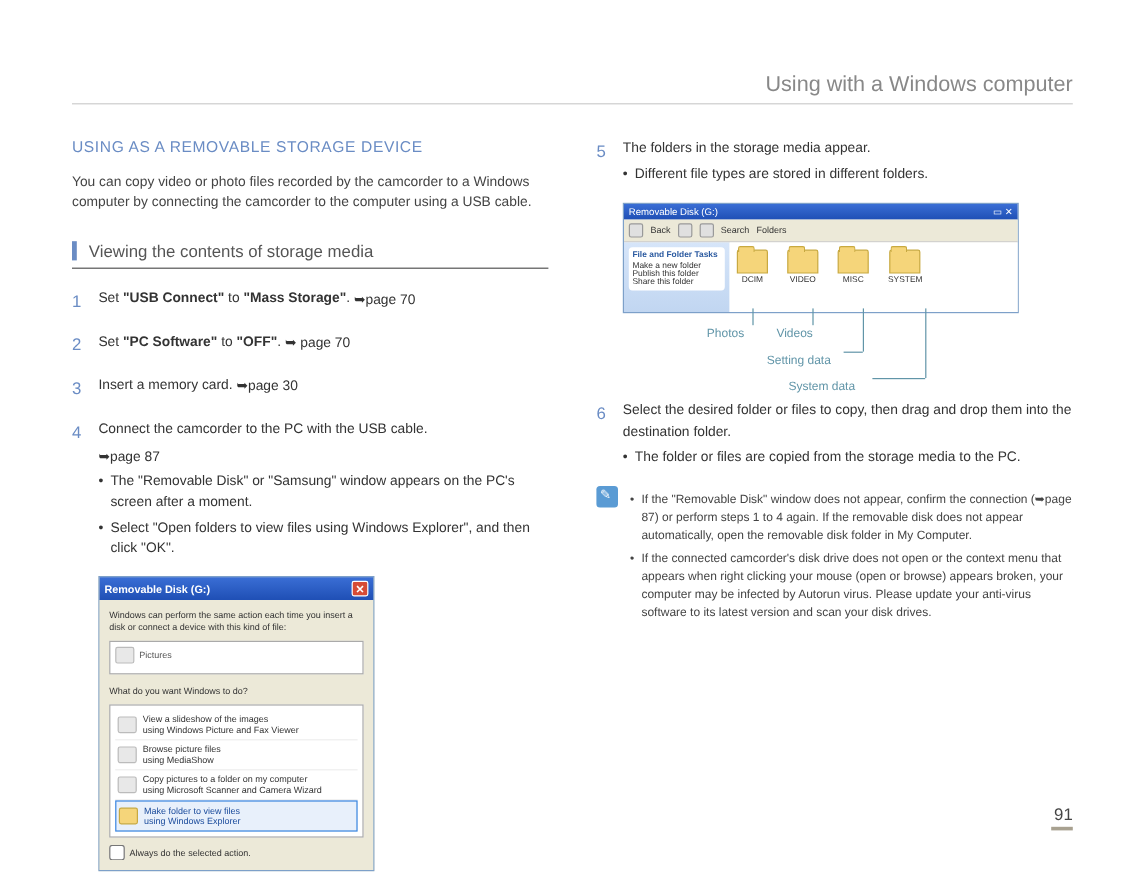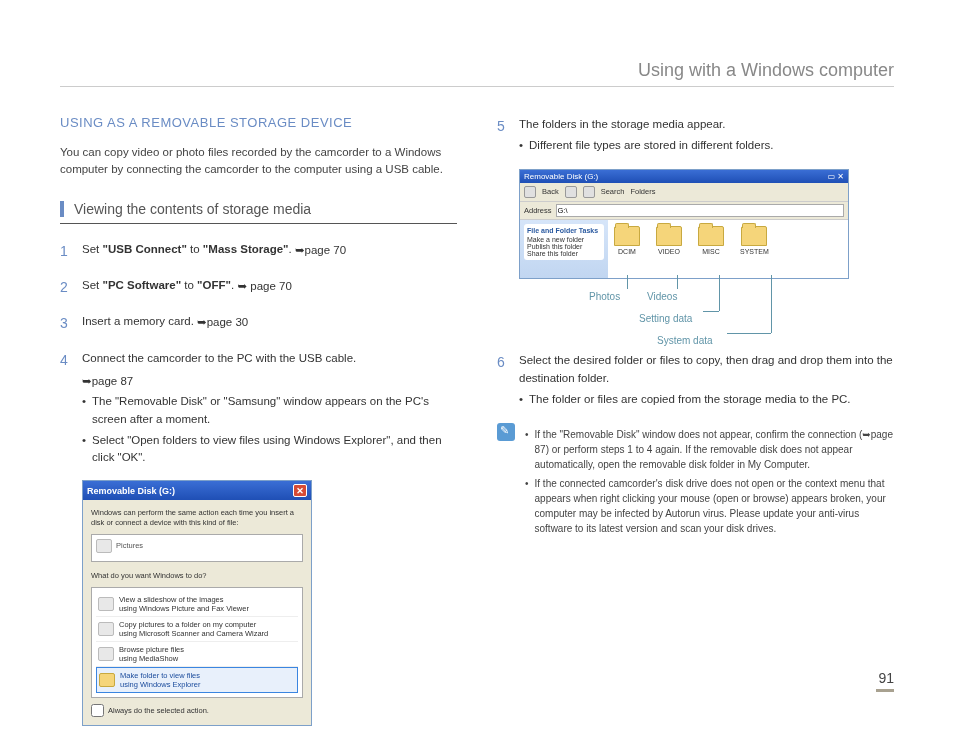--- a/index.html
+++ b/index.html
@@ -122,25 +122,25 @@
             </div>
         </div>
         <div class="dlg-text" style="margin-top:9px">What do you want Windows to do?</div>
         <div class="dlg-panel">
           <div class="dlg-item">
               <span class="ico dev"></span>
               <span class="txt"><span>View a slideshow of the images</span><br><span>using Windows Picture and Fax Viewer</span></span>
             </div>
           <div class="dlg-item">
               <span class="ico dev"></span>
+              <span class="txt"><span>Browse picture files</span><br><span>using MediaShow</span></span>
+            </div>
+          <div class="dlg-item">
+              <span class="ico dev"></span>
               <span class="txt"><span>Copy pictures to a folder on my computer</span><br><span>using Microsoft Scanner and Camera Wizard</span></span>
-            </div>
-          <div class="dlg-item">
-              <span class="ico dev"></span>
-              <span class="txt"><span>Browse picture files</span><br><span>using MediaShow</span></span>
             </div>
           <div class="dlg-item sel">
               <span class="ico folder"></span>
               <span class="txt" style="color:#1a4b9c"><span>Make folder to view files</span><br><span>using Windows Explorer</span></span>
             </div>
         </div>
         <div class="dlg-chk">
             <input type="checkbox" style="">
             <span>Always do the selected action.</span>
           </div>
@@ -166,24 +166,20 @@
           <span>▭ ✕</span>
         </div>
       <div class="exp-tool">
         <span class="tbtn"></span>
           <span>Back</span>
         <span class="tbtn"></span>
         <span class="tbtn"></span>
         <span>Search</span>
         <span>Folders</span>
       </div>
-      <div class="exp-addr">
-          <span>Address</span>
-          <input value="G:\" style="">
-        </div>
       <div class="exp-body">
         <div class="exp-side">
           <div class="exp-side-box">
             <div class="t">File and Folder Tasks</div>
             <div>Make a new folder</div>
             <div>Publish this folder</div>
             <div>Share this folder</div>
           </div>
         </div>
         <div class="exp-main">

